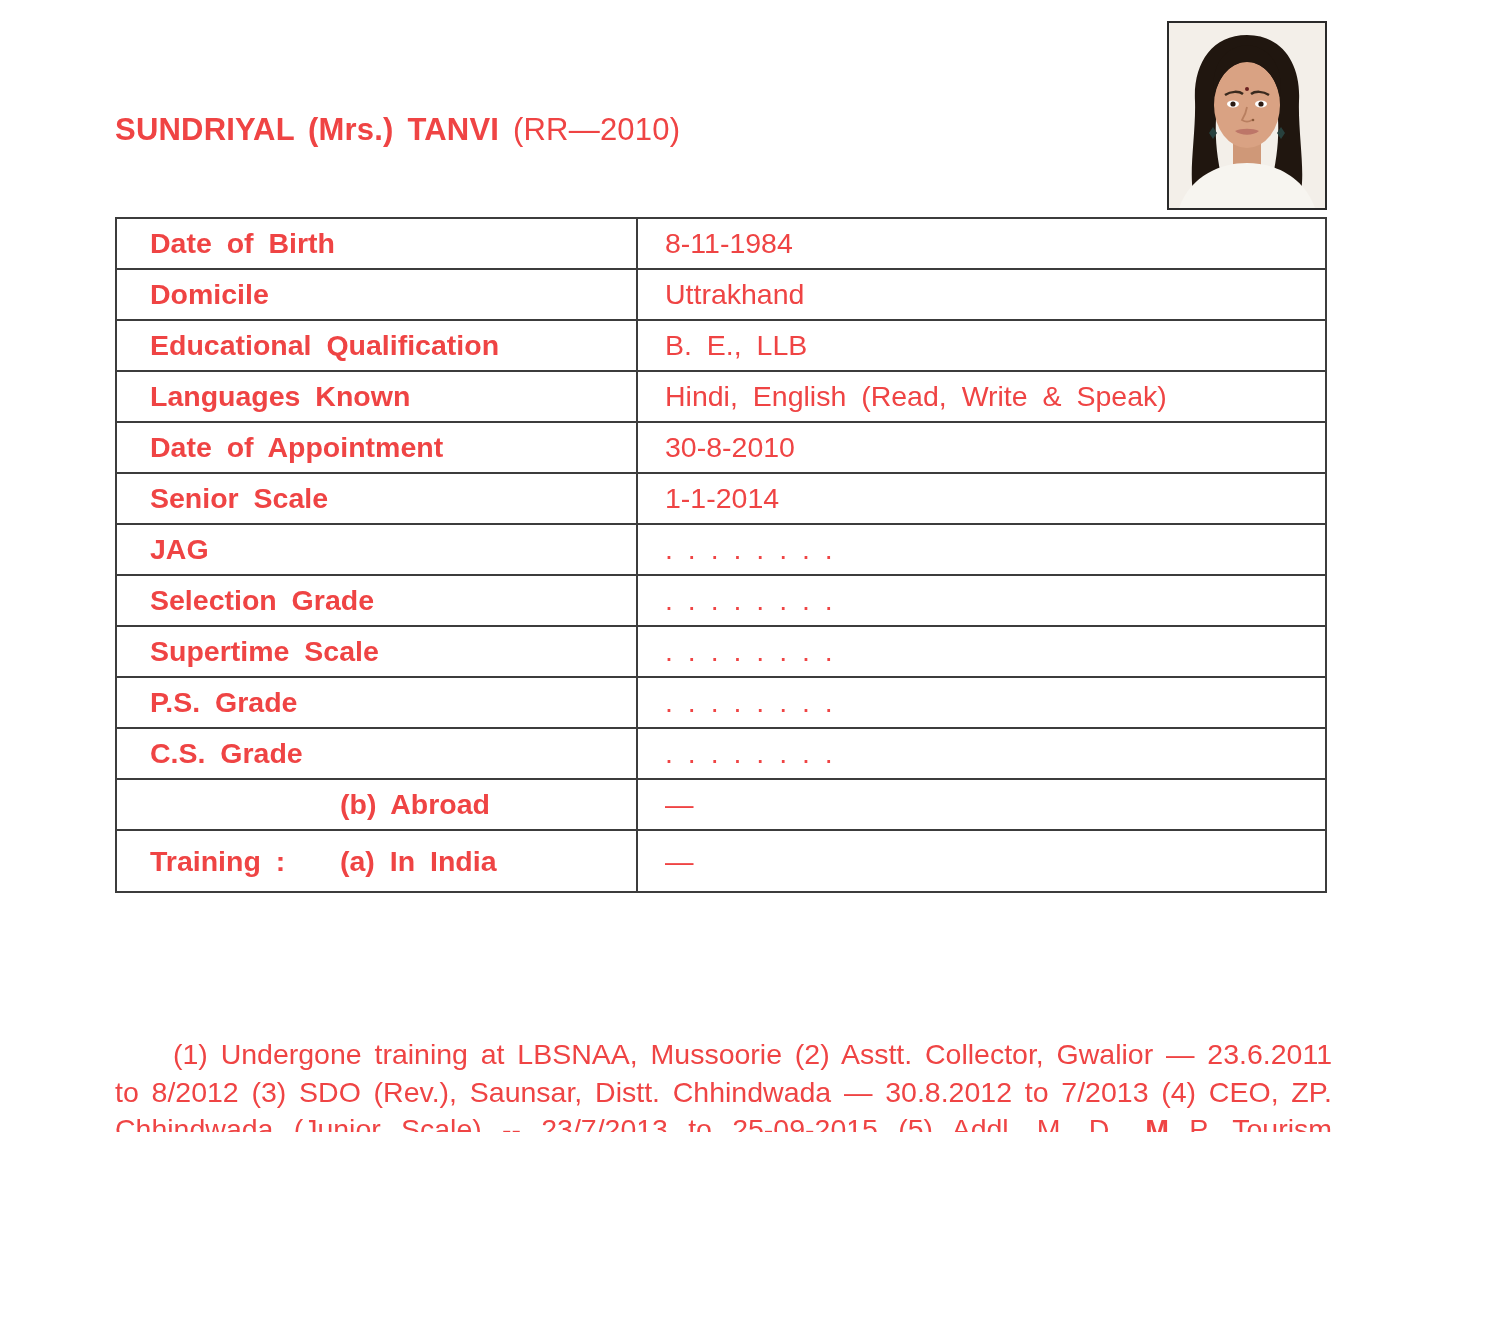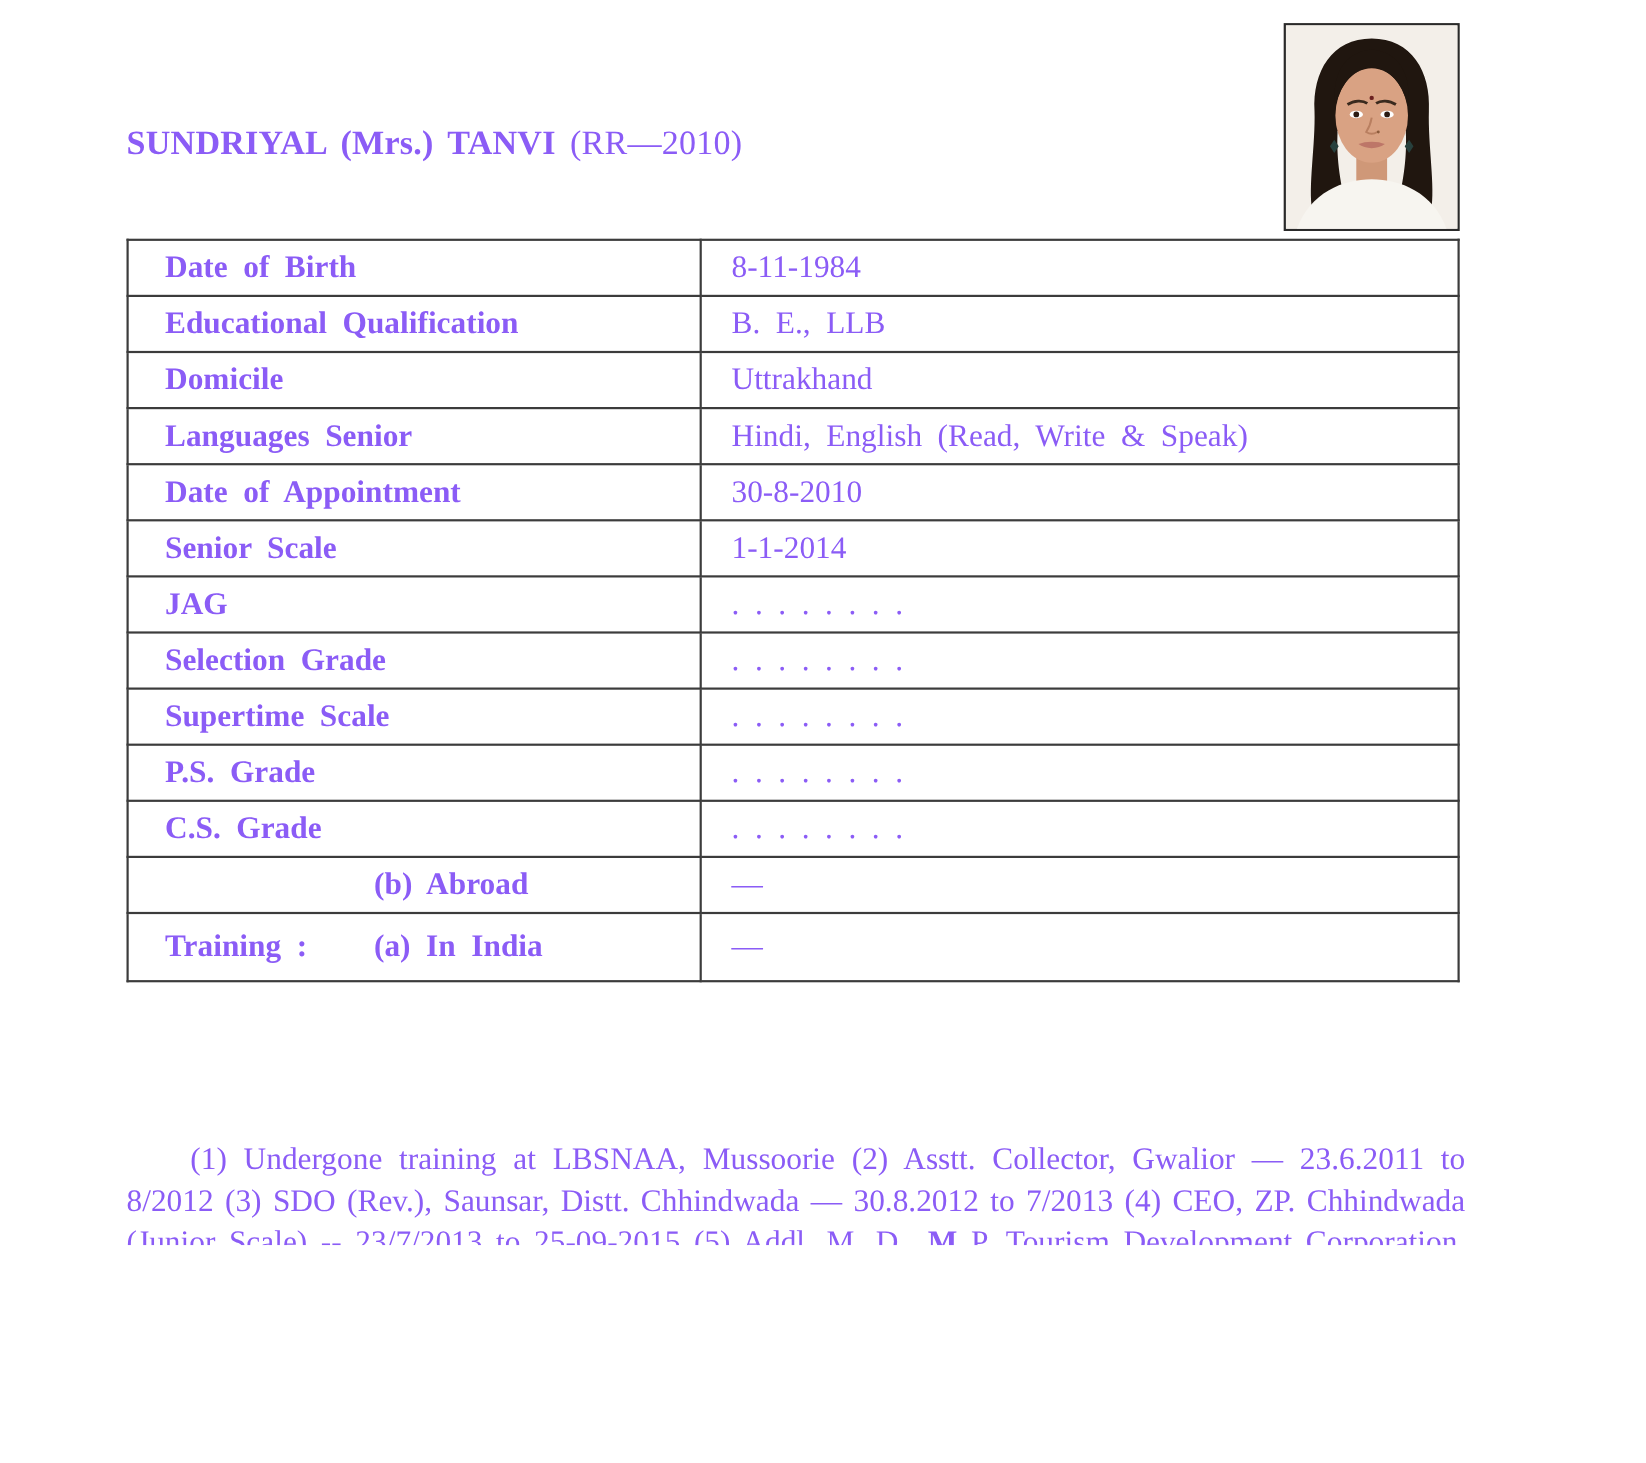--- a/index.html
+++ b/index.html
@@ -1,22 +1,22 @@
 <!DOCTYPE html>
 <html><head>
 <meta charset="utf-8">
 <style>
   html, body { margin: 0; padding: 0; background: #ffffff; }
   .page {
     position: relative;
     width: 1496px;
     height: 1132px;
     background: #ffffff;
-    font-family: Liberation Serif, serif;
-    color: #8b5cf6;
+    font-family: Liberation Sans, sans-serif;
+    color: #ef4444;
     overflow: hidden;
   }
   .doc-title {
     position: absolute;
     left: 115px;
     top: 112px;
     font-size: 31px;
     font-weight: bold;
     white-space: nowrap;
     word-spacing: 5px;
@@ -121,29 +121,29 @@
     </svg>
   </div>
 
   <table class="profile">
     <tbody>
         <tr>
       <td class="c-label"><span class="lbl-main">Date of Birth</span></td>
       <td class="c-value">8-11-1984</td>
     </tr>
         <tr>
+      <td class="c-label"><span class="lbl-main">Domicile</span></td>
+      <td class="c-value">Uttrakhand</td>
+    </tr>
+        <tr>
       <td class="c-label"><span class="lbl-main">Educational Qualification</span></td>
       <td class="c-value">B. E., LLB</td>
     </tr>
         <tr>
-      <td class="c-label"><span class="lbl-main">Domicile</span></td>
-      <td class="c-value">Uttrakhand</td>
-    </tr>
-        <tr>
-      <td class="c-label"><span class="lbl-main">Languages Senior</span></td>
+      <td class="c-label"><span class="lbl-main">Languages Known</span></td>
       <td class="c-value">Hindi, English (Read, Write &amp; Speak)</td>
     </tr>
         <tr>
       <td class="c-label"><span class="lbl-main">Date of Appointment</span></td>
       <td class="c-value">30-8-2010</td>
     </tr>
         <tr>
       <td class="c-label"><span class="lbl-main">Senior Scale</span></td>
       <td class="c-value">1-1-2014</td>
     </tr>

